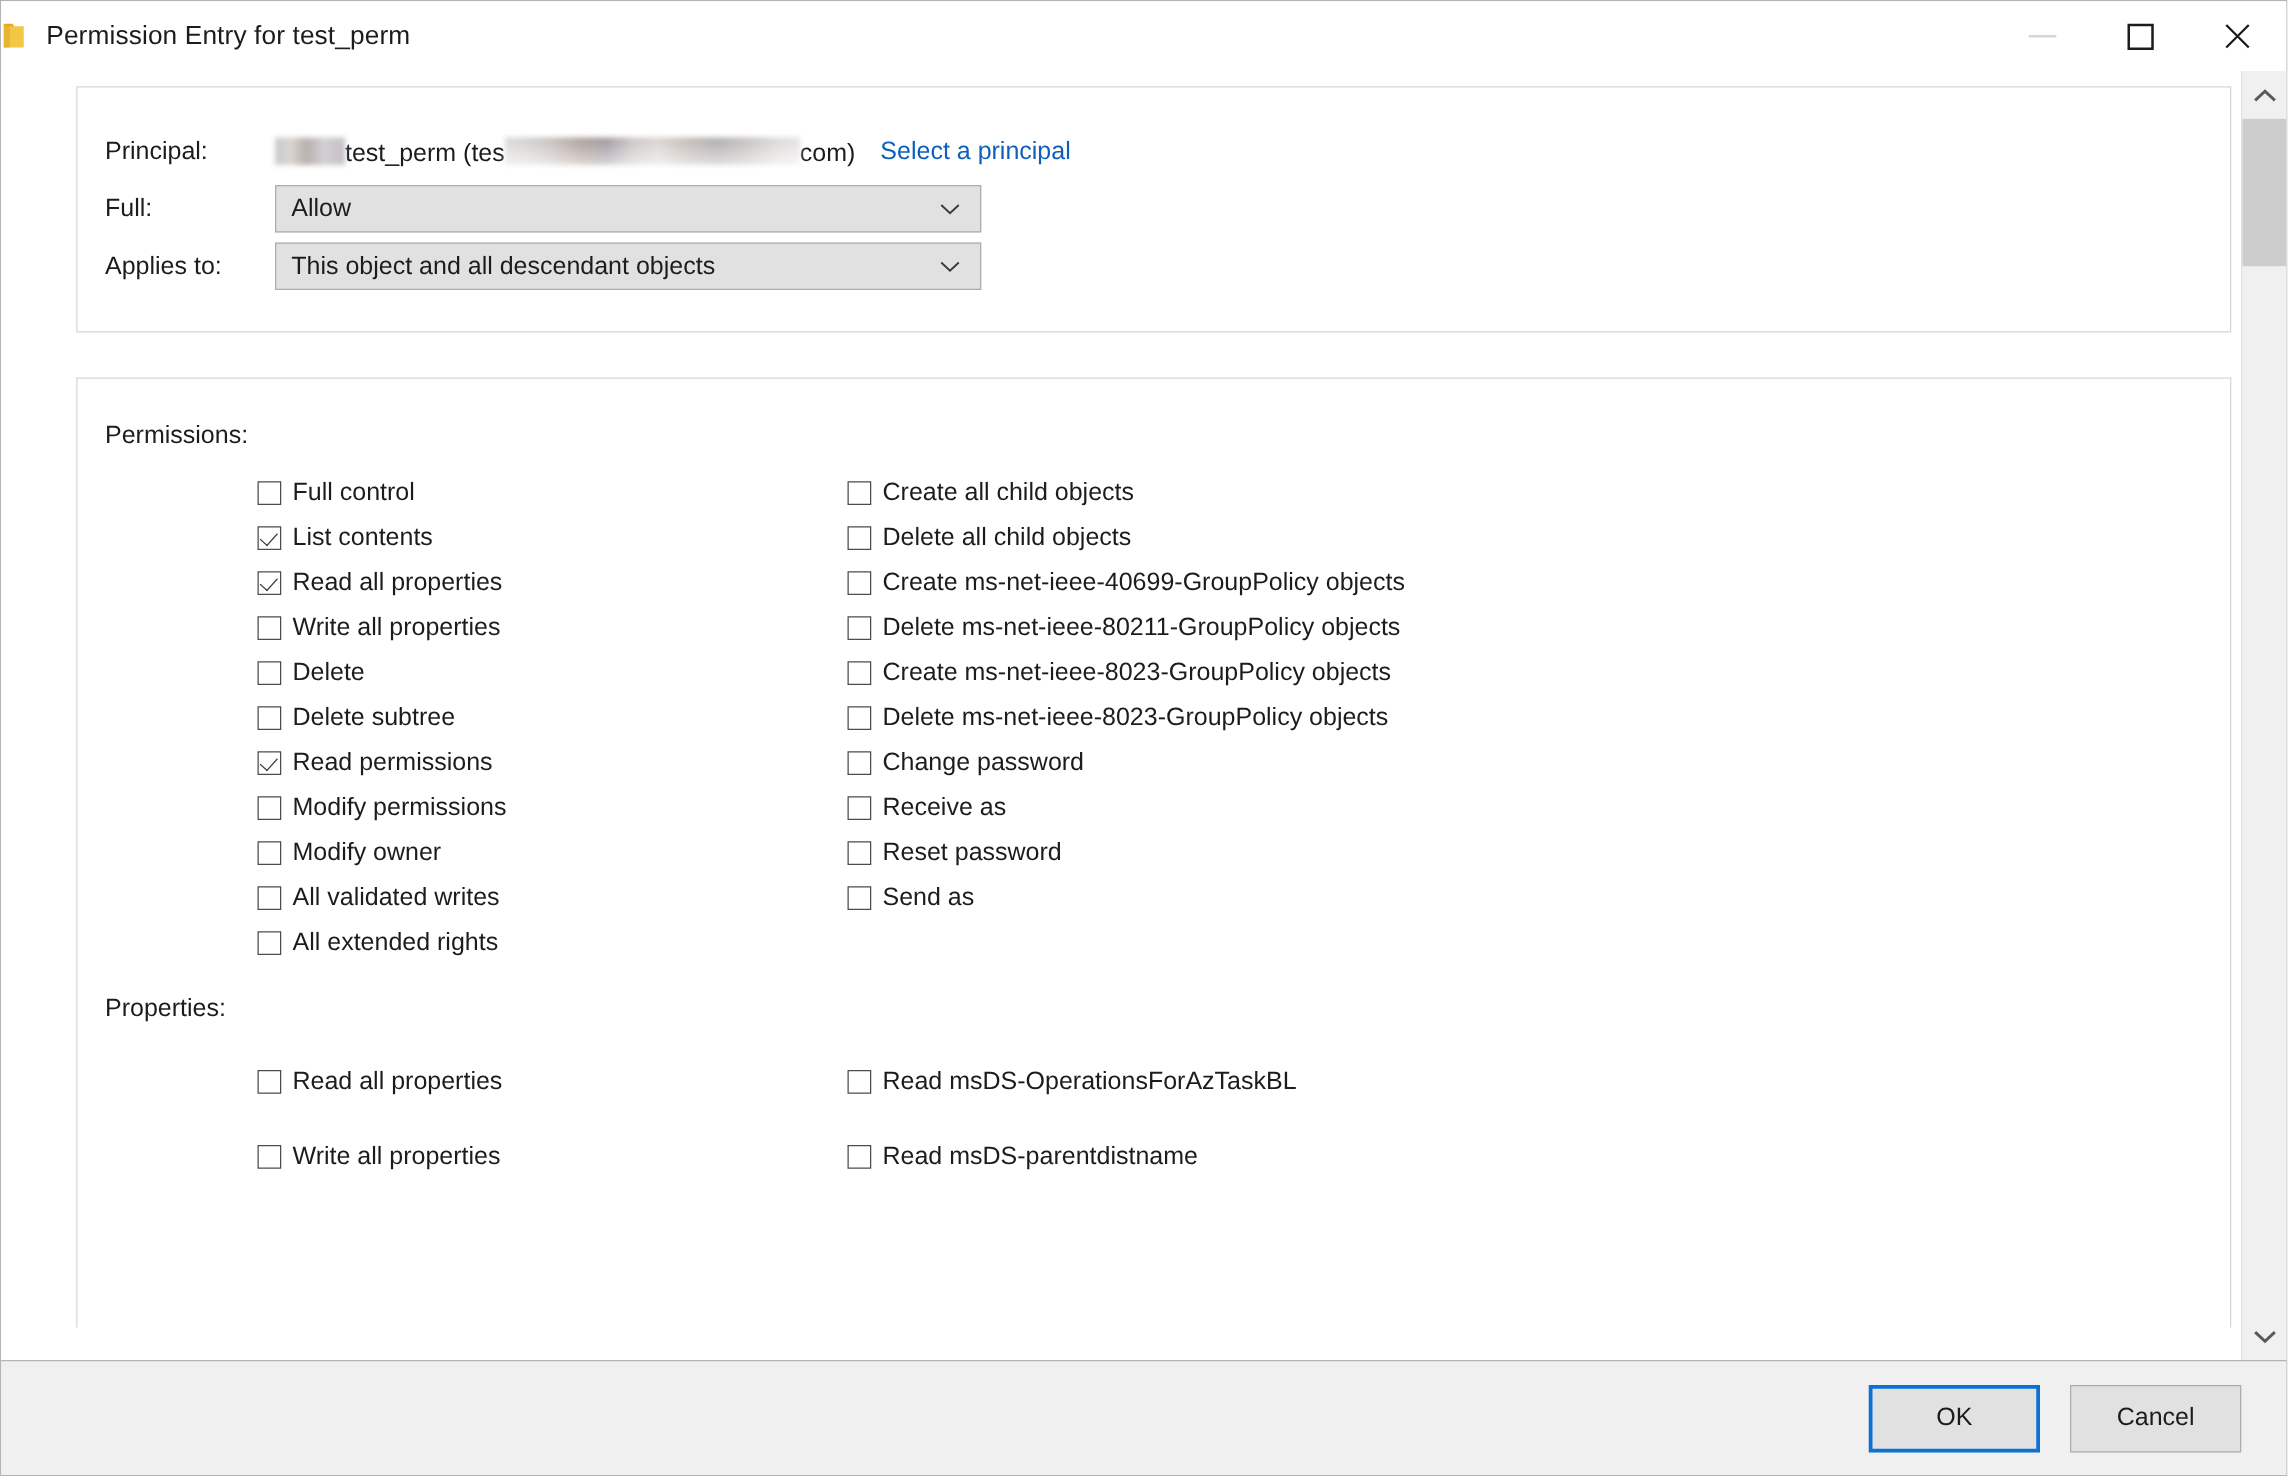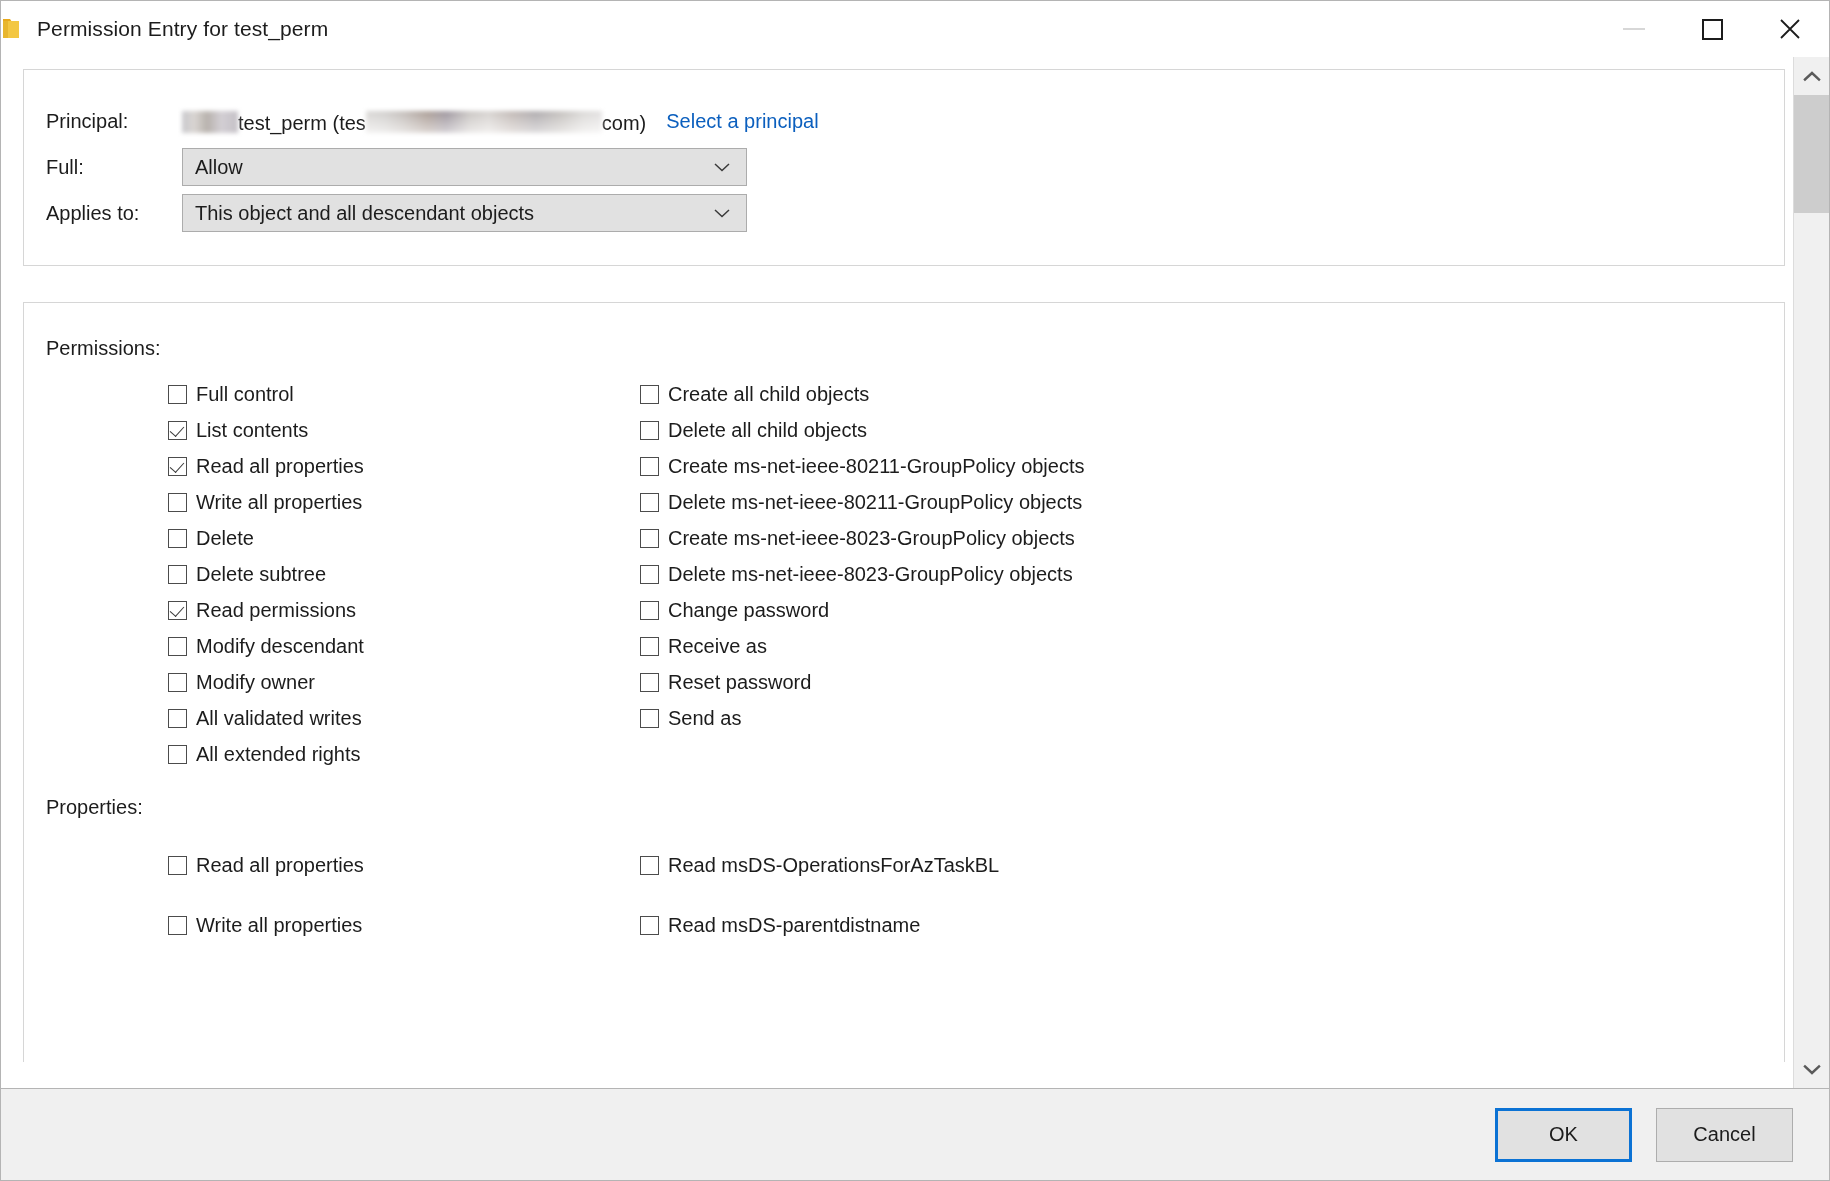--- a/index.html
+++ b/index.html
@@ -84,20 +84,21 @@
     flex-direction: column;
     min-width: 0;
     background: #ffffff;
     padding: 6px 0 0 0;
   }
   .scroll-pane {
     flex: 1;
     position: relative;
     overflow: hidden;
     padding: 0 8px 0 22px;
+    margin-left: 38px;
   }
 
   
   .group-box {
     border: 1px solid #d6d6d6;
     background: #ffffff;
   }
   .top-box {
     margin: 6px 0 0 0;
     height: 197px;
@@ -391,21 +392,21 @@
               <div class="cbrow">
                 <span class="cb"></span>
                 <span class="cb-label">Delete subtree</span>
               </div>
               <div class="cbrow">
                 <span class="cb checked"></span>
                 <span class="cb-label">Read permissions</span>
               </div>
               <div class="cbrow">
                 <span class="cb"></span>
-                <span class="cb-label">Modify descendant</span>
+                <span class="cb-label">Modify permissions</span>
               </div>
               <div class="cbrow">
                 <span class="cb"></span>
                 <span class="cb-label">Modify owner</span>
               </div>
               <div class="cbrow">
                 <span class="cb"></span>
                 <span class="cb-label">All validated writes</span>
               </div>
               <div class="cbrow">
@@ -418,21 +419,21 @@
               <div class="cbrow">
                 <span class="cb"></span>
                 <span class="cb-label">Create all child objects</span>
               </div>
               <div class="cbrow">
                 <span class="cb"></span>
                 <span class="cb-label">Delete all child objects</span>
               </div>
               <div class="cbrow">
                 <span class="cb"></span>
-                <span class="cb-label">Create ms-net-ieee-80211-GroupPolicy objects</span>
+                <span class="cb-label">Create ms-net-ieee-40699-GroupPolicy objects</span>
               </div>
               <div class="cbrow">
                 <span class="cb"></span>
                 <span class="cb-label">Delete ms-net-ieee-80211-GroupPolicy objects</span>
               </div>
               <div class="cbrow">
                 <span class="cb"></span>
                 <span class="cb-label">Create ms-net-ieee-8023-GroupPolicy objects</span>
               </div>
               <div class="cbrow">

